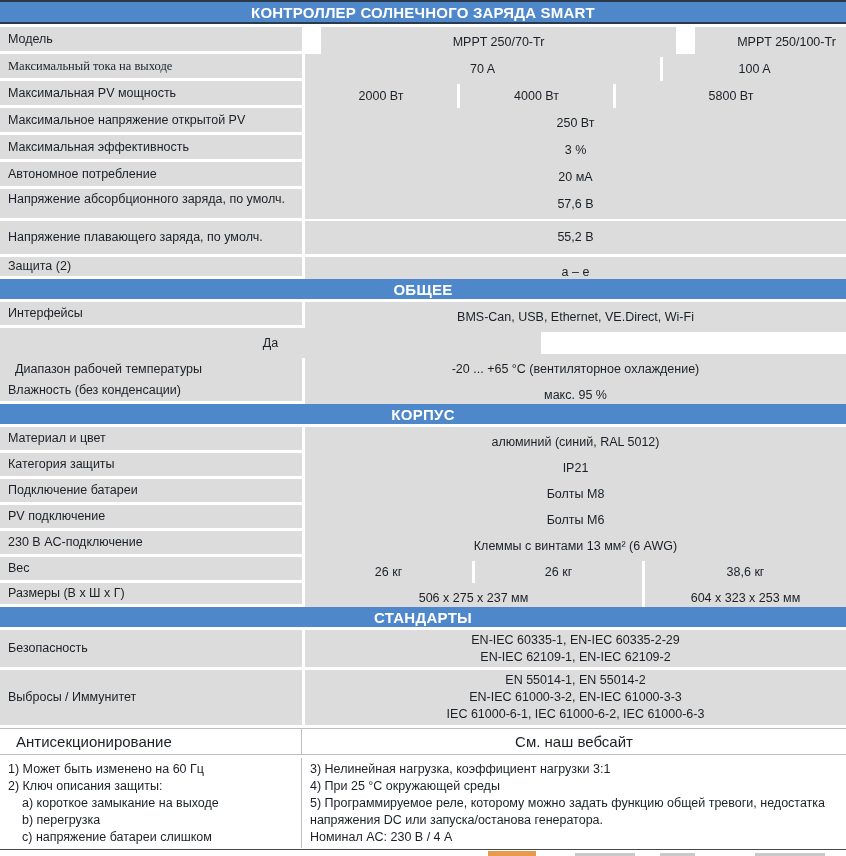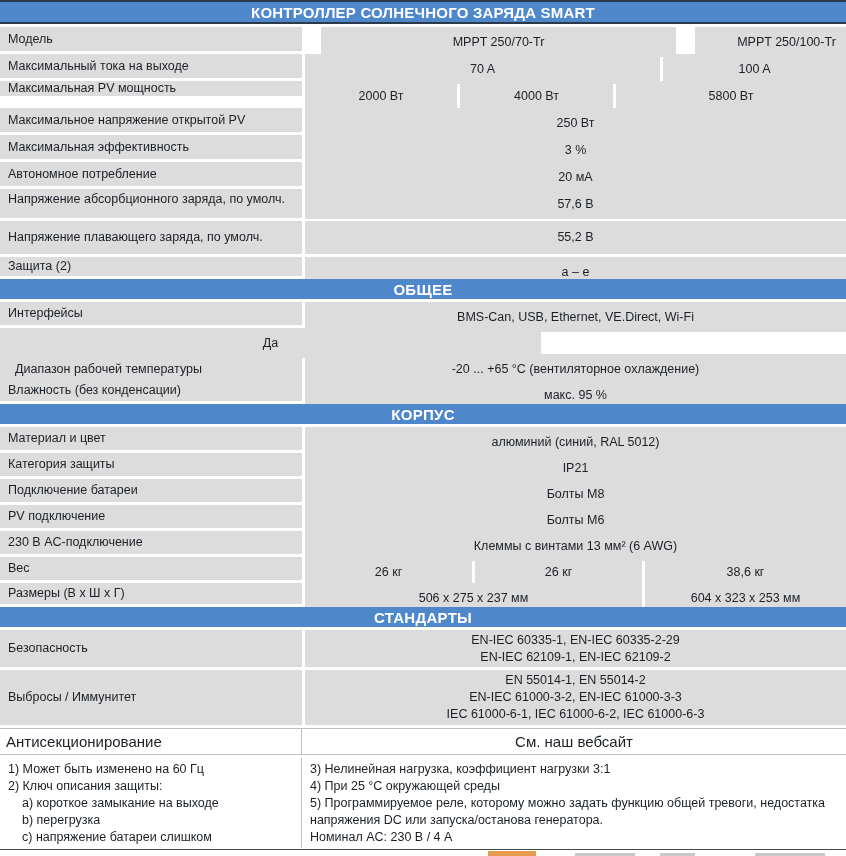--- a/index.html
+++ b/index.html
@@ -35,21 +35,21 @@
     box-sizing:border-box;background:var(--rowgray,#dcdcdc);
     display:flex;flex-direction:column;align-items:center;justify-content:center;
     font-size:12.5px;line-height:17px;text-align:center;padding:15px 4px;
   }
   .plain-row{
     display:flex;background:#fff;height:27px;box-sizing:border-box;
     border-top:1px solid #bfbfbf;border-bottom:1px solid #bfbfbf;
   }
   .plain-row .p-label{
     width:302px;flex:0 0 302px;box-sizing:border-box;
-    display:flex;align-items:center;padding-left:6px;
+    display:flex;align-items:center;padding-left:16px;
     font-size:15px;border-right:1px solid #bfbfbf;
   }
   .plain-row .p-value{
     flex:1;display:flex;align-items:center;justify-content:center;font-size:15px;
   }
   .footnotes{display:flex;background:#fff;min-height:86px;}
   .fn-col{box-sizing:border-box;font-size:12.5px;line-height:17px;padding:3px 8px 2px 8px;}
   .fn-left{width:302px;flex:0 0 302px;border-right:1px solid #bfbfbf;}
   .fn-right{flex:1;}
   .fn-line{white-space:normal;}
@@ -75,28 +75,28 @@
 
   <div id="rows" style="display:flex;flex-direction:column;row-gap:3px;">
       <div class="spec-row" style="height: 24px; gap: 19px;">
         <div class="row-label" style="height: 24px;">
           <div>Модель</div>
         </div>
         <div class="row-cell" style="flex: 0 0 355px;">MPPT 250/70-Tr</div>
         <div class="row-cell" style="flex: 0 0 183px;">MPPT 250/100-Tr</div>
       </div>
       <div class="spec-row" style="height: 24px;">
-        <div class="row-label" style="height: 24px;">
+        <div class="row-label" style="height: 24px; font-family: Liberation Serif, serif;">
           <div>Максимальный тока на выходе</div>
         </div>
         <div class="row-cell" style="flex: 0 0 355px;">70 A</div>
         <div class="row-cell" style="flex: 0 0 183px;">100 A</div>
       </div>
       <div class="spec-row" style="height: 24px;">
-        <div class="row-label" style="height: 15px;">
+        <div class="row-label" style="height: 24px;">
           <div>Максимальная PV мощность</div>
         </div>
         <div class="row-cell" style="flex: 0 0 152px;">2000 Вт</div>
         <div class="row-cell" style="flex: 0 0 153px;">4000 Вт</div>
         <div class="row-cell" style="flex: 0 0 230px;">5800 Вт</div>
       </div>
       <div class="spec-row" style="height: 24px;">
         <div class="row-label" style="height: 24px;">
           <div>Максимальное напряжение открытой PV</div>
         </div>

